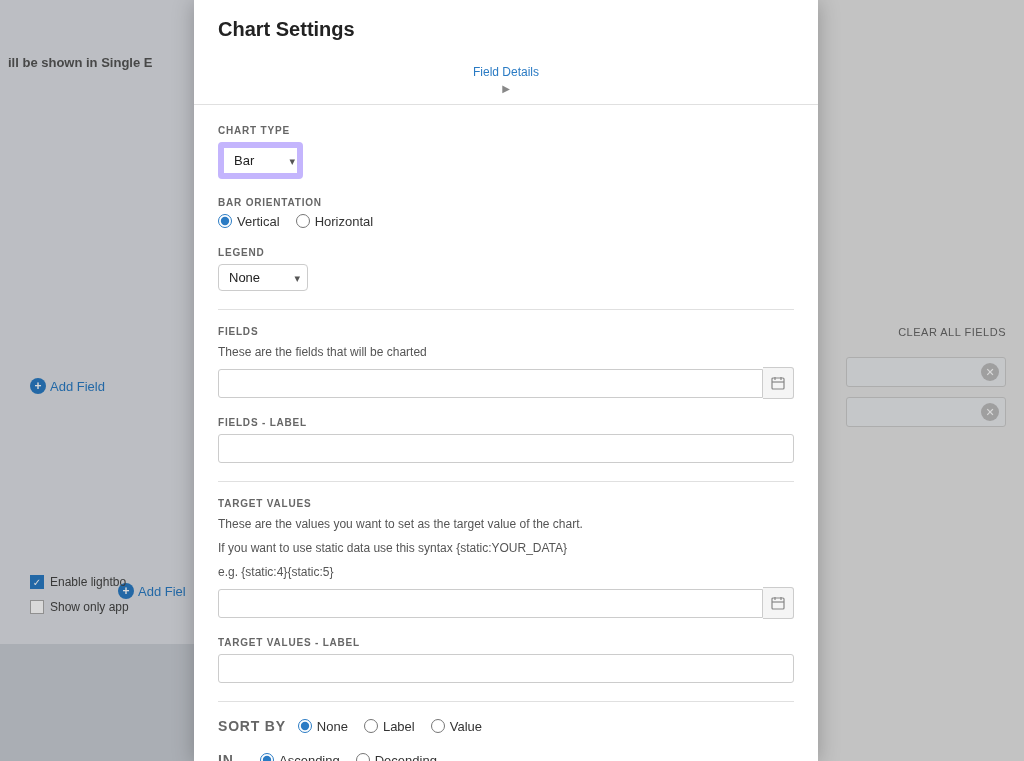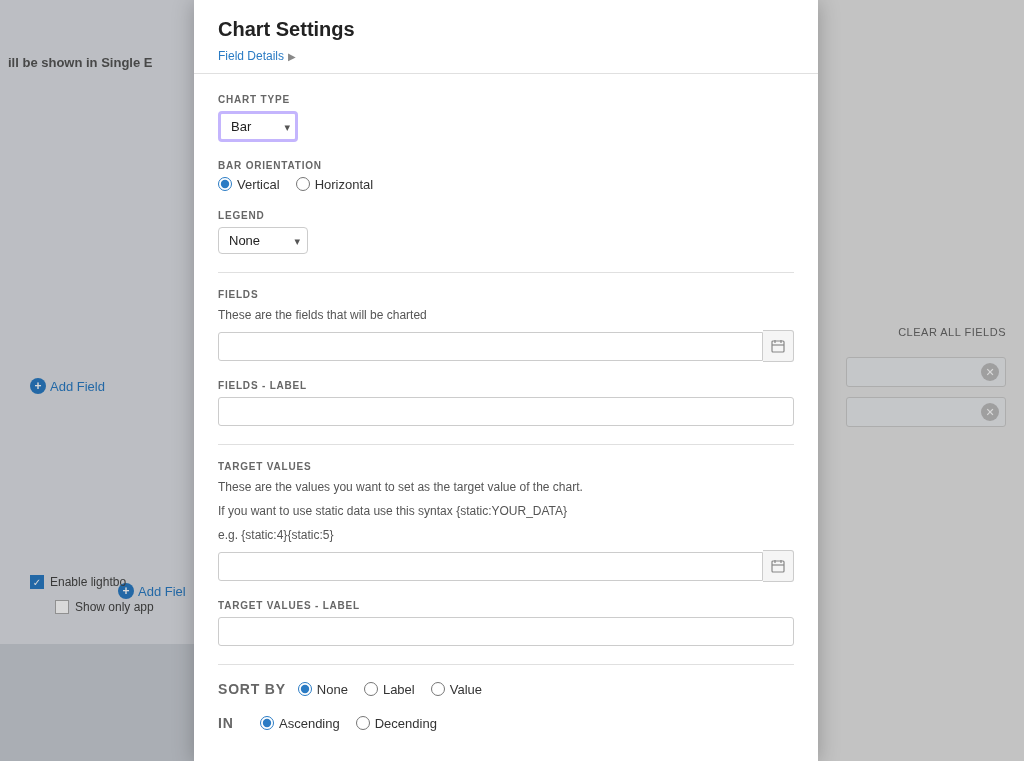--- a/index.html
+++ b/index.html
@@ -75,21 +75,20 @@
     }
     .bg-checkbox-row2 {
       position: absolute;
       bottom: 30px;
       left: 30px;
       display: flex;
       align-items: center;
       gap: 6px;
       color: #444;
       font-size: 12px;
-      margin-left: 25px;
     }
 
     
     .bg-clear-all {
       position: absolute;
       top: 326px;
       right: 18px;
       font-size: 11px;
       color: #666;
       letter-spacing: 0.5px;
@@ -147,29 +146,30 @@
 
     .modal-header {
       padding: 18px 24px 10px 24px;
       border-bottom: 1px solid #e0e0e0;
     }
 
     .modal-title {
       font-size: 20px;
       font-weight: 600;
       color: #222;
-      margin-bottom: 8px;
+      margin-bottom: 24px;
     }
 
     .breadcrumb {
       font-size: 12px;
       color: #2a7bc4;
       display: flex;
       align-items: center;
       gap: 4px;
+      flex-direction: column;
     }
 
     .breadcrumb-arrow {
       color: #888;
       font-size: 10px;
     }
 
     .modal-body {
       padding: 20px 24px;
     }
@@ -204,21 +204,21 @@
 
     
     .select-wrapper {
       position: relative;
       display: inline-block;
     }
 
     .select-box {
       appearance: none;
       -webkit-appearance: none;
-      border: 3px solid #c4b5fd;
+      border: 6px solid #c4b5fd;
       border-radius: 4px;
       padding: 5px 28px 5px 10px;
       font-size: 13px;
       color: #222;
       background: #fff;
       cursor: pointer;
       min-width: 80px;
     }
 
     .select-box-plain {

